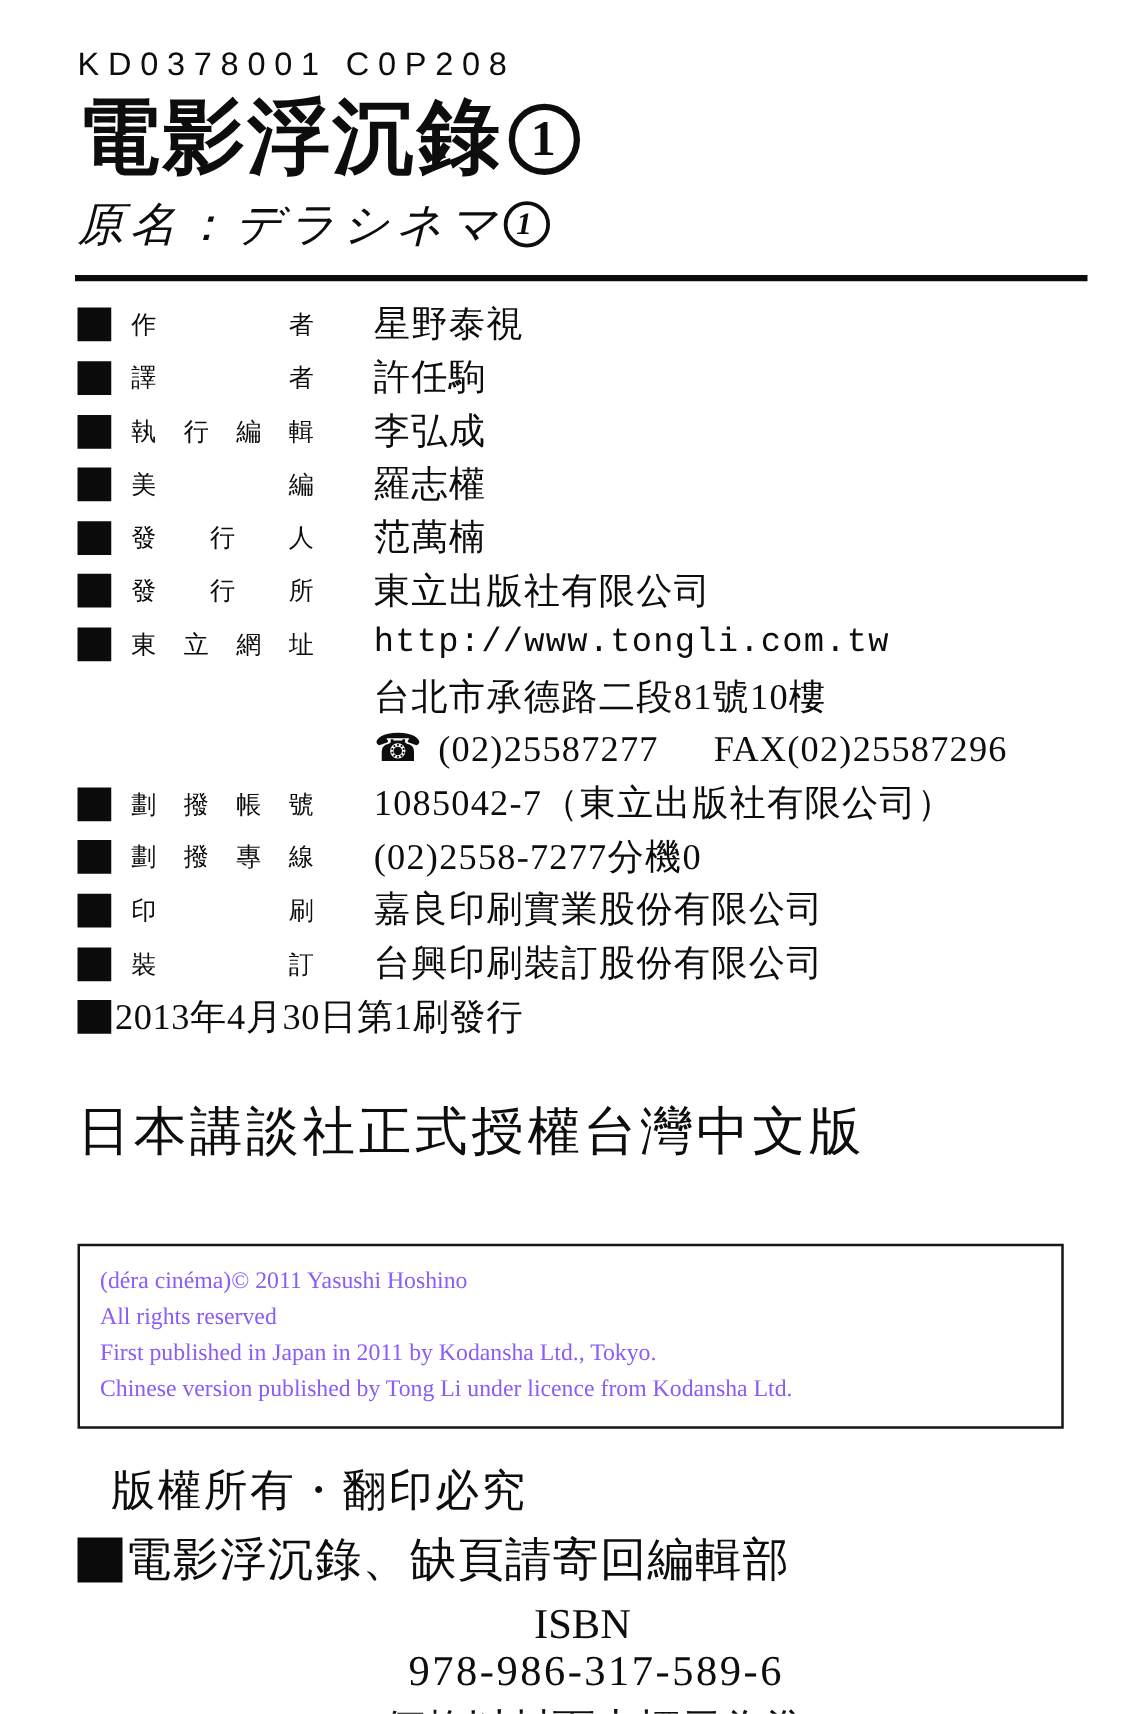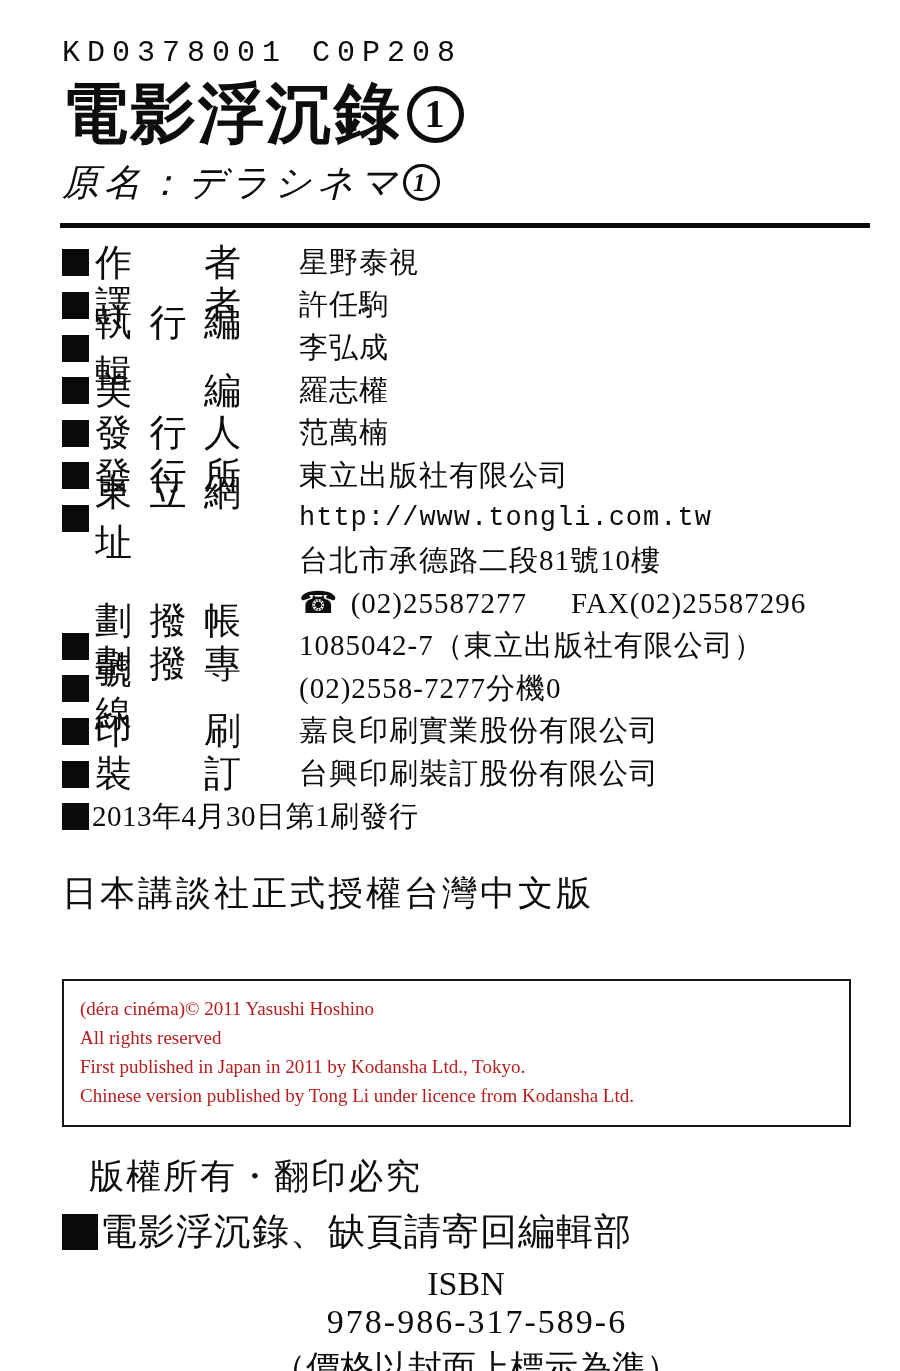--- a/index.html
+++ b/index.html
@@ -5,22 +5,22 @@
   * { margin:0; padding:0; box-sizing:border-box; }
   html,body { background:#ffffff; }
   body {
     width:900px; height:1371px; position:relative; overflow:hidden;
     font-family:"Liberation Serif","DejaVu Serif",serif;
     color:#0d0d0d;
   }
   .page { position:absolute; inset:0; padding:36px 30px 0 62px; }
 
   .code-line {
-    font-size:30px; letter-spacing:7px; font-weight:500;
-    font-family:Liberation Mono, monospace;
+    font-size:26px; letter-spacing:7px; font-weight:500;
+    font-family:Liberation Sans, sans-serif;
   }
 
   .title-line {
     margin-top:8px; display:flex; align-items:center;
     font-size:66px; font-weight:700; letter-spacing:2px; line-height:1.1;
   }
   .circle-num {
     display:inline-flex; align-items:center; justify-content:center;
     border-radius:50%; border:5px solid #0d0d0d; font-weight:700;
     width:57px; height:57px; font-size:40px; margin-left:5px; flex:0 0 auto;
@@ -33,41 +33,41 @@
     width:37px; height:37px; border-width:3px; font-size:25px; margin-left:1px;
   }
 
   .rule { margin-top:15px; margin-left:-2px; width:810px; height:5px; background:#0c0c0c; }
 
   .info { margin-top:14px; }
   .row { display:flex; align-items:center; height:42.6px; }
   .lbl { display:flex; align-items:center; flex:0 0 237px; width:237px; }
   .sq { width:27px; height:27px; background:#0b0b0b; flex:0 0 27px; }
   .lbl-text {
-    display:inline-block; width:146px; margin-left:6px;
-    font-size:37px; text-align:justify; text-align-last:justify;
+    display:inline-block; width:146px; margin-left:16px;
+    font-size:20px; text-align:justify; text-align-last:justify;
   }
   .val { font-size:29px; letter-spacing:1px; white-space:nowrap; }
   .val.mono {
     font-family:"Liberation Mono","DejaVu Sans Mono",monospace;
     font-size:27px; letter-spacing:1px;text-align:center;
   }
   .phone-glyph {
     font-family:"DejaVu Sans","Liberation Sans",sans-serif;
     font-size:31px; margin-right:12px; line-height:1;
   }
   .fax-text { margin-left:44px; }
   .row-date .val { margin-left:3px; letter-spacing:0.5px; }
 
-  .auth-line { margin-top:32px; font-size:35px; font-weight:500; letter-spacing:3px; }
+  .auth-line { margin-top:42px; font-size:42px; font-weight:500; letter-spacing:3px; }
 
   .license-box {
     margin-top:62px; width:789px; border:2px solid #161616;
     padding:13px 10px 15px 16px;
-    font-size:19px; line-height:29px; color:#b91c1c;
+    font-size:19px; line-height:29px; color:#8b5cf6;
   }
 
   .footer-copy { margin-top:26px; font-size:35px; letter-spacing:2px;margin-left:27px; }
   .footer-return { margin-top:7px; display:flex; align-items:center; font-size:37px; letter-spacing:1px; }
   .sq-lg { width:36px; height:36px; flex:0 0 36px; margin-right:2px; }
   .footer-isbn { margin-top:8px; display:flex; align-items:center; font-size:34px;flex-direction:column; }
   .isbn-number { margin-left:22px; letter-spacing:2px; }
   .price-note { margin-left:20px; font-size:34px; letter-spacing:0; padding-top:4px; }
 </style>
 </head>

